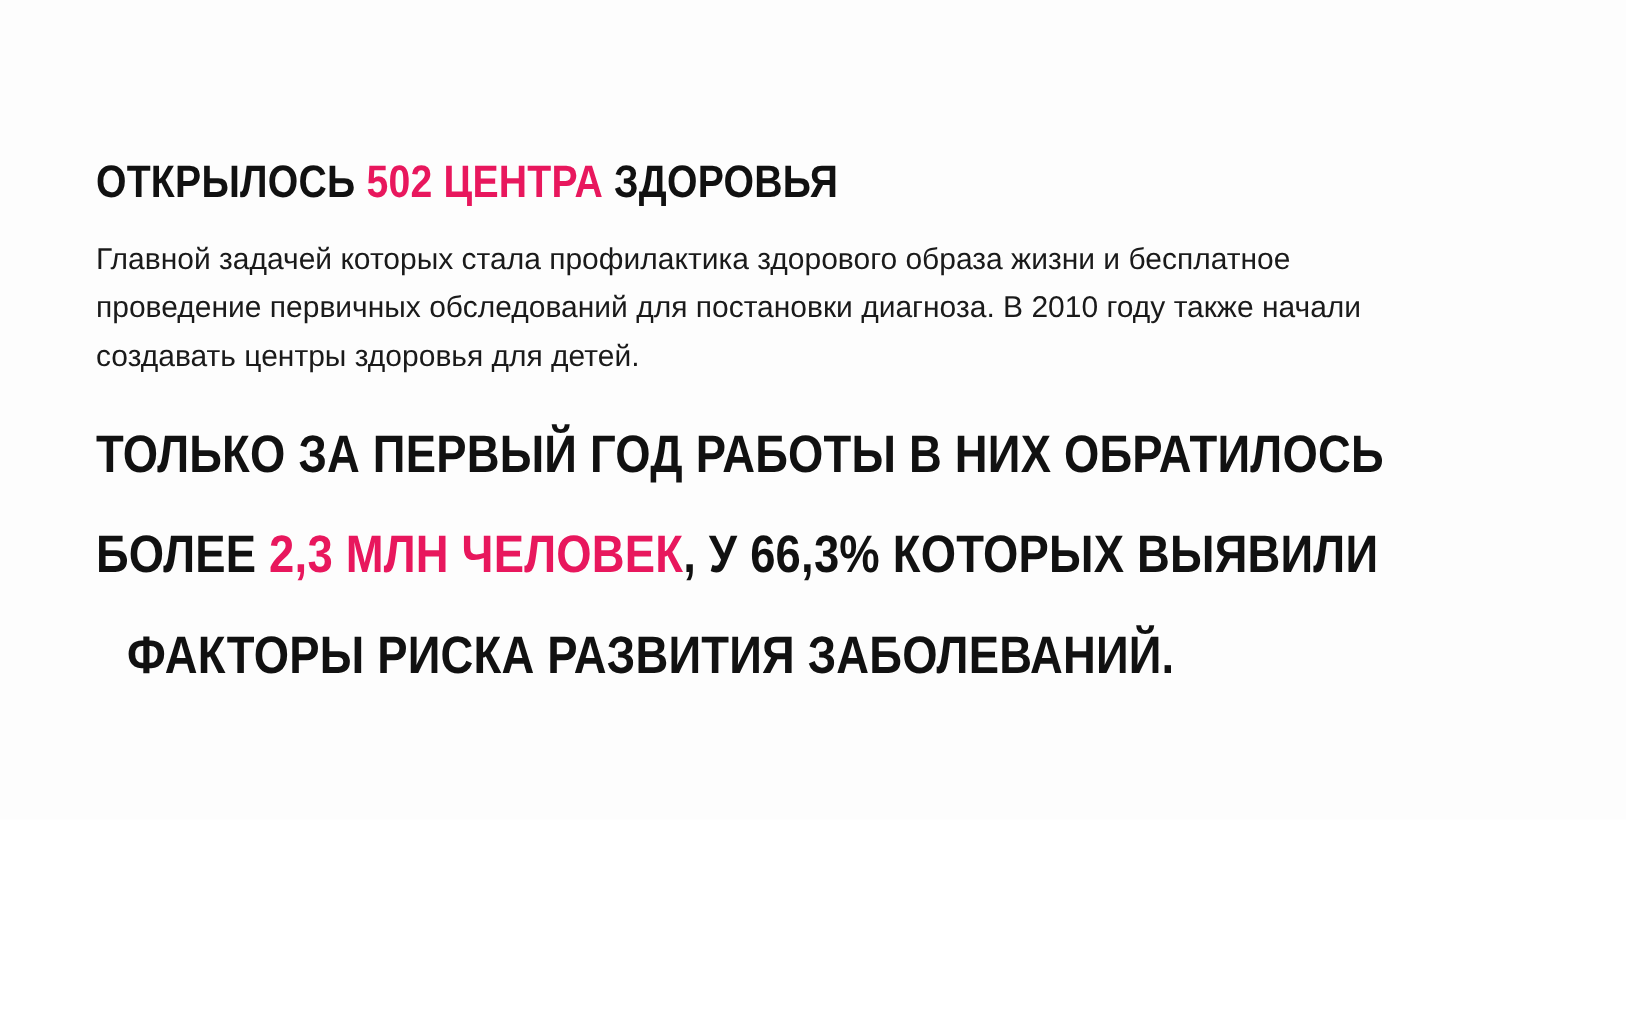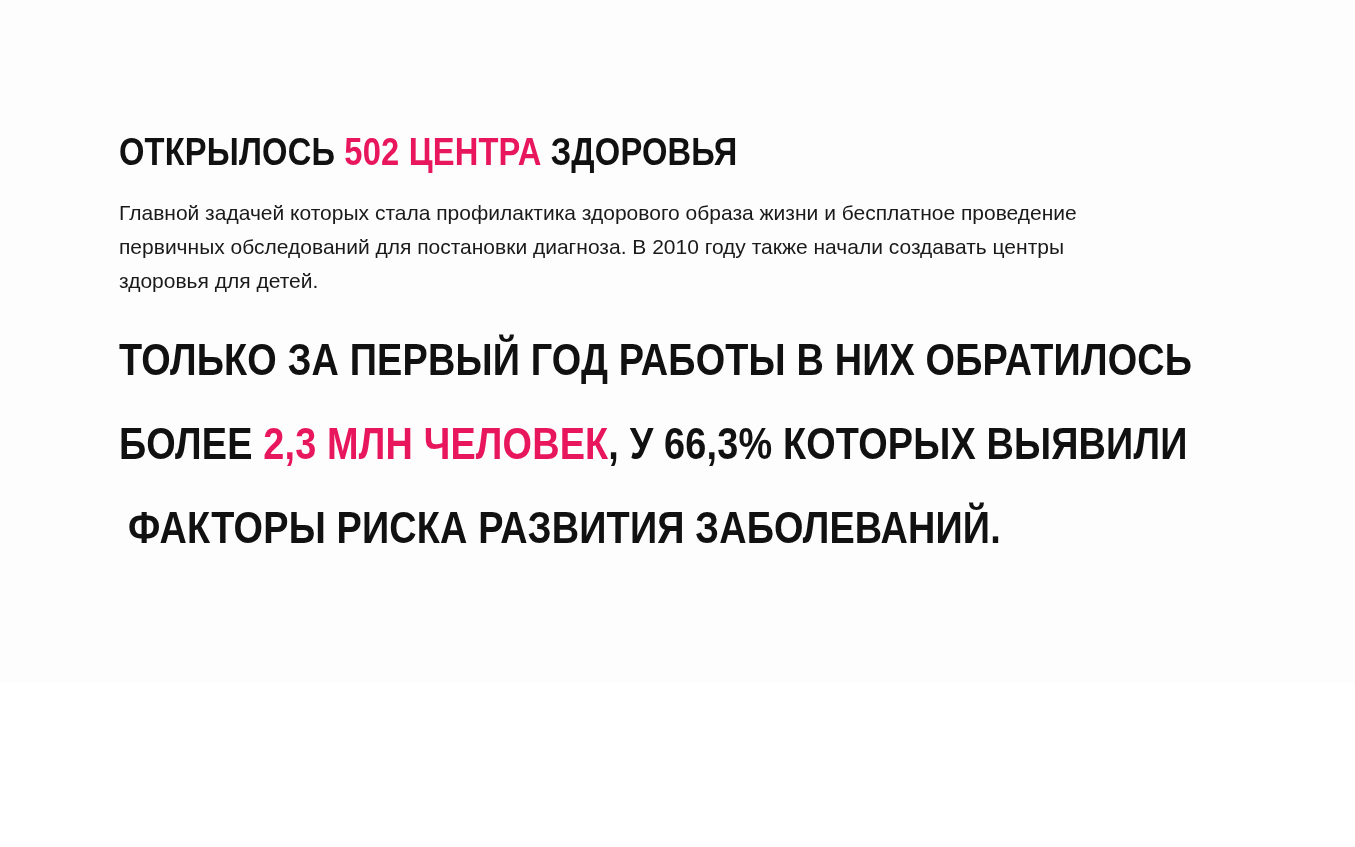--- a/index.html
+++ b/index.html
@@ -12,21 +12,21 @@
     background: #ffffff;
     font-family: "Liberation Sans", sans-serif;
     overflow: hidden;
   }
   .slide {
     position: relative;
     width: 1355px;
     height: 683px;
     background: #fdfdfd;
     box-sizing: border-box;
-    padding: 132px 200px 0 119px;
+    padding: 132px 200px 0 80px;
   }
 
   .headline {
     font-family: "Liberation Sans Narrow", "Liberation Sans", sans-serif;
     font-weight: bold;
     font-size: 38px;
     line-height: 1.1;
     letter-spacing: 0.2px;
     color: #111111;
     text-transform: uppercase;
@@ -35,21 +35,21 @@
     white-space: nowrap;
     margin: 0 0 22px 0;
   }
   .headline .accent {
     color: #e8175d;
   }
 
   .body-text {
     font-family: "Liberation Sans", sans-serif;
     font-weight: 400;
-    font-size: 21px;
+    font-size: 25px;
     line-height: 1.62;
     color: #1a1a1a;
     max-width: 1070px;
     margin: 0 0 40px 0;
   }
 
   .statement {
     font-family: "Liberation Sans Narrow", "Liberation Sans", sans-serif;
     font-weight: bold;
     font-size: 44px;

